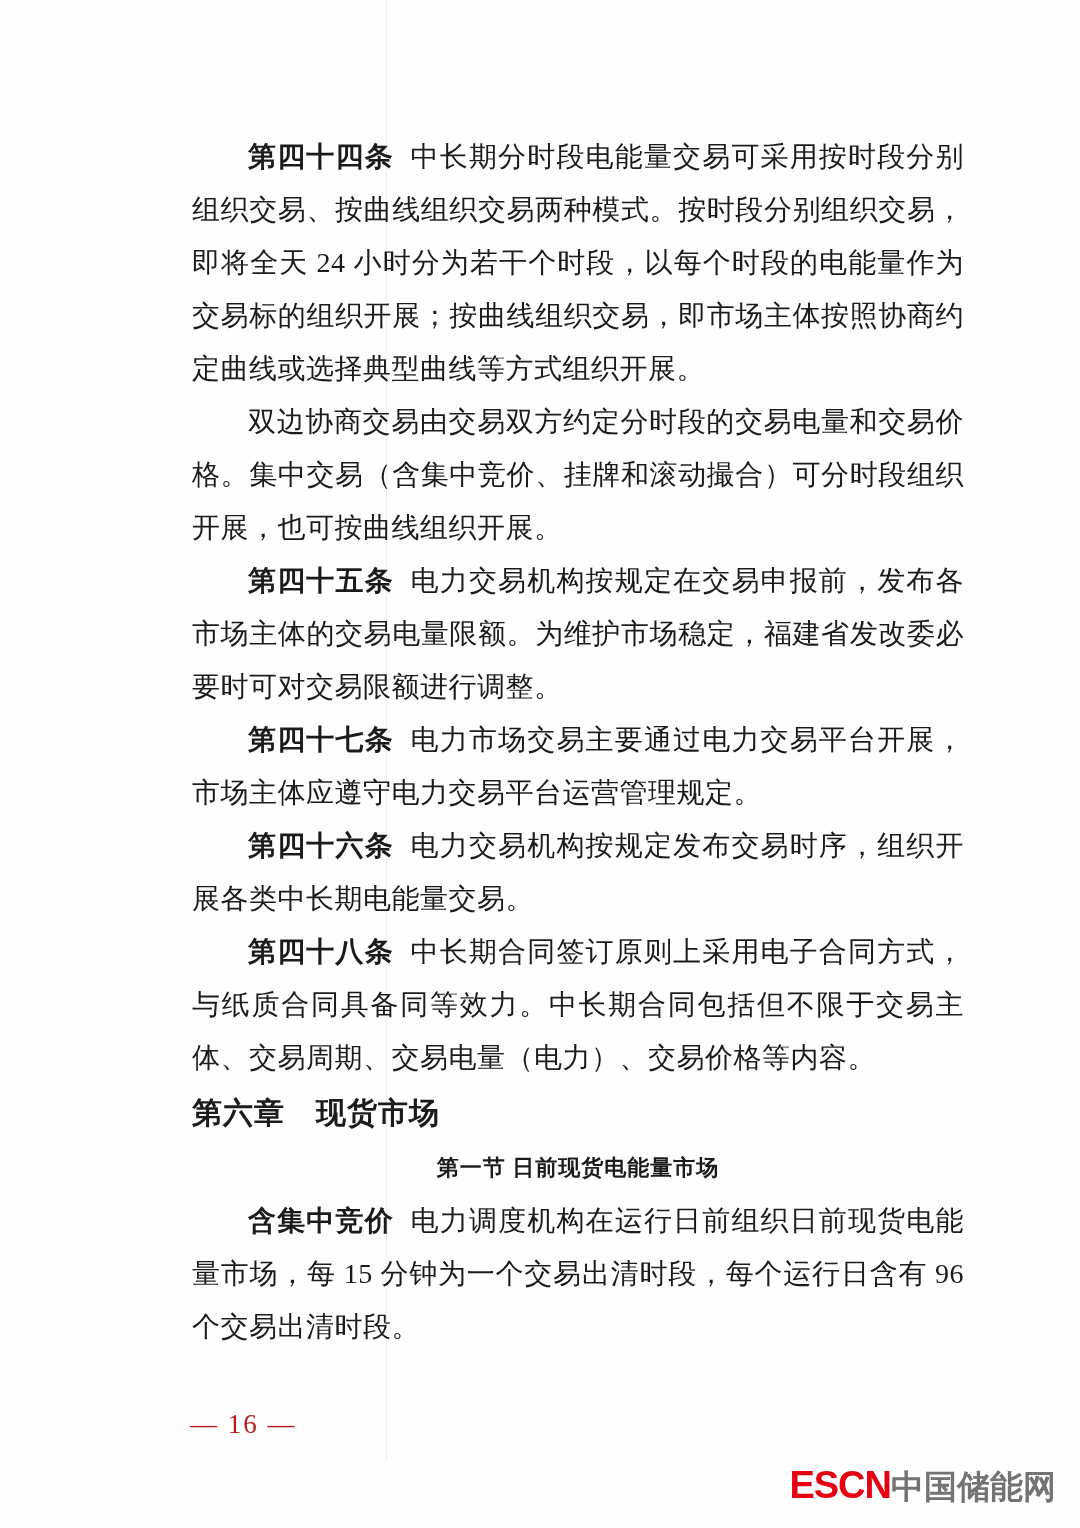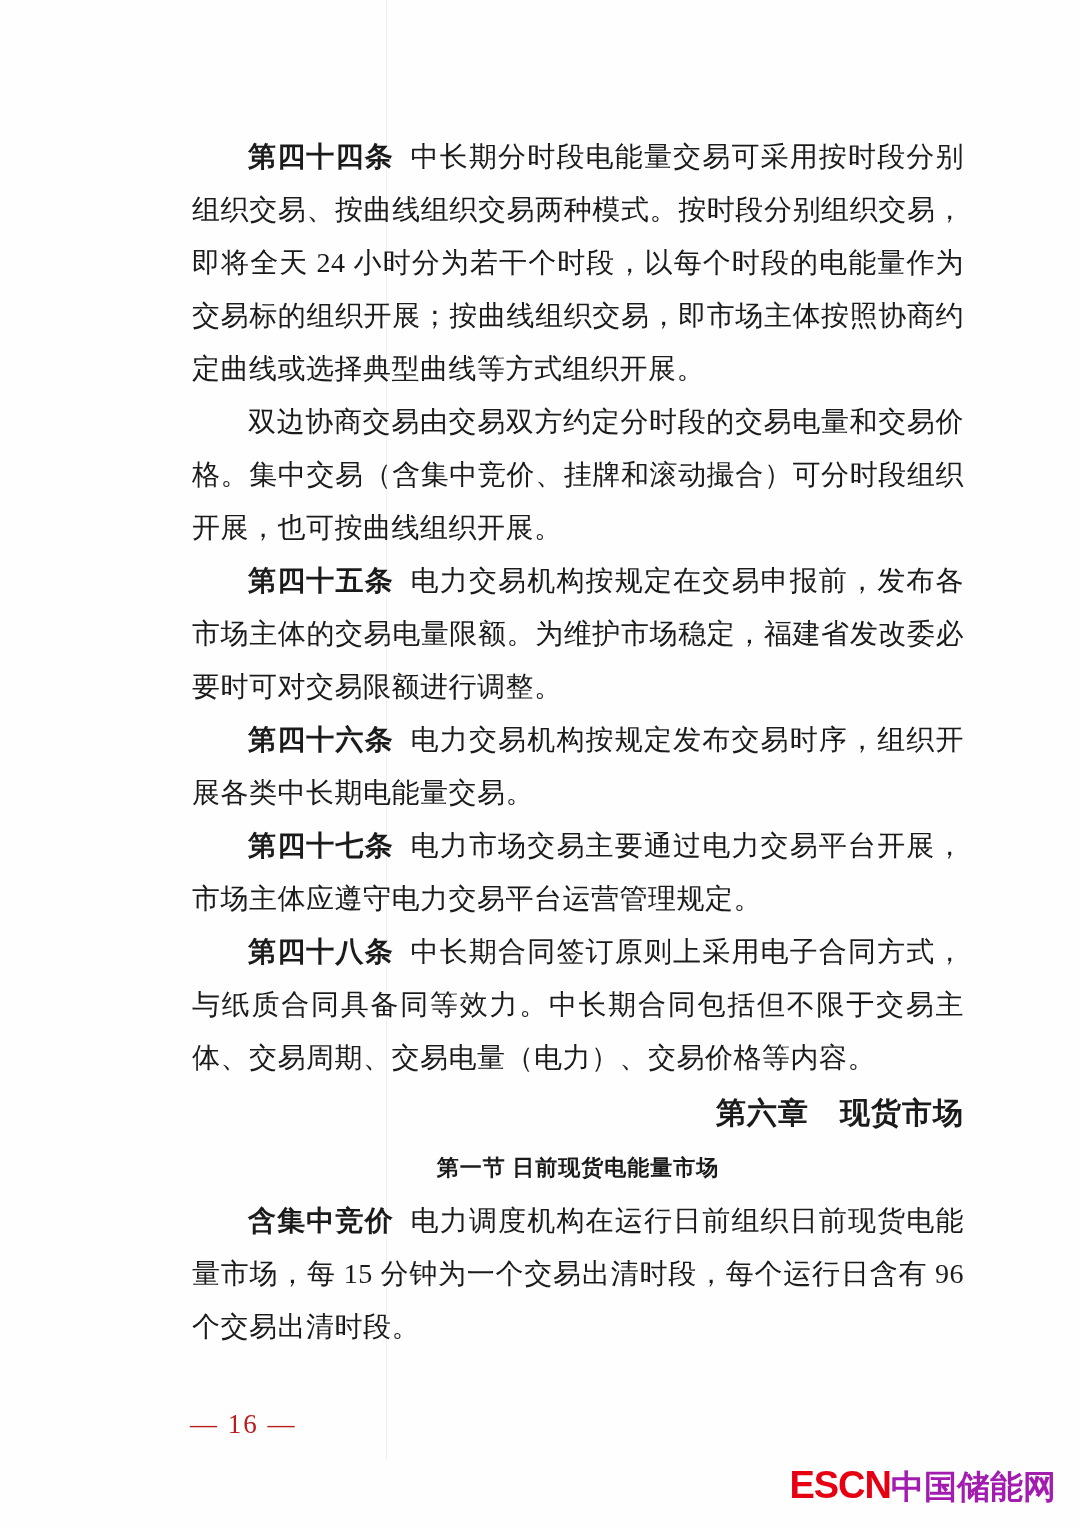--- a/index.html
+++ b/index.html
@@ -45,21 +45,21 @@
     margin-right: 0.6em;
   }
   .para .lead:empty {
     margin-right: 0;
   }
   .chapter-heading {
     margin: 0;
     font-size: 30px;
     line-height: 57px;
     font-weight: bold;
-    text-align: right;
+    text-align: left;
     letter-spacing: 1px;
   }
   .section-heading {
     margin: 0;
     font-size: 22px;
     line-height: 53px;
     font-weight: 700;
     text-align: center;
     letter-spacing: 1px;
     font-family: Liberation Serif, serif;
@@ -104,34 +104,34 @@
   <div class="fold-line"></div>
 
   <div class="content">
 
     <p class="para"><span class="lead">第四十四条</span><span>中长期分时段电能量交易可采用按时段分别组织交易、按曲线组织交易两种模式。按时段分别组织交易，即将全天 24 小时分为若干个时段，以每个时段的电能量作为交易标的组织开展；按曲线组织交易，即市场主体按照协商约定曲线或选择典型曲线等方式组织开展。</span></p>
 
     <p class="para"><span class="lead"></span><span>双边协商交易由交易双方约定分时段的交易电量和交易价格。集中交易（含集中竞价、挂牌和滚动撮合）可分时段组织开展，也可按曲线组织开展。</span></p>
 
     <p class="para"><span class="lead">第四十五条</span><span>电力交易机构按规定在交易申报前，发布各市场主体的交易电量限额。为维护市场稳定，福建省发改委必要时可对交易限额进行调整。</span></p>
 
+    <p class="para"><span class="lead">第四十七条</span><span>电力市场交易主要通过电力交易平台开展，市场主体应遵守电力交易平台运营管理规定。</span></p>
+
     <p class="para"><span class="lead">第四十六条</span><span>电力交易机构按规定发布交易时序，组织开展各类中长期电能量交易。</span></p>
-
-    <p class="para"><span class="lead">第四十七条</span><span>电力市场交易主要通过电力交易平台开展，市场主体应遵守电力交易平台运营管理规定。</span></p>
 
     <p class="para"><span class="lead">第四十八条</span><span>中长期合同签订原则上采用电子合同方式，与纸质合同具备同等效力。中长期合同包括但不限于交易主体、交易周期、交易电量（电力）、交易价格等内容。</span></p>
 
     <h2 class="chapter-heading">第六章　现货市场</h2>
 
     <h3 class="section-heading">第一节 日前现货电能量市场</h3>
 
     <p class="para"><span class="lead">含集中竞价</span><span>电力调度机构在运行日前组织日前现货电能量市场，每 15 分钟为一个交易出清时段，每个运行日含有 96 个交易出清时段。</span></p>
 
   </div>
 
   <div class="page-number">— 16 —</div>
 
   <div class="logo">
     <span class="logo-latin" style="color: rgb(230, 0, 18);">ESCN</span>
-    <span class="logo-cn" style="color: #a21caf;">中国储能网</span>
+    <span class="logo-cn" style="color: #737373;">中国储能网</span>
   </div>
 
 </div>
 
 </body></html>

